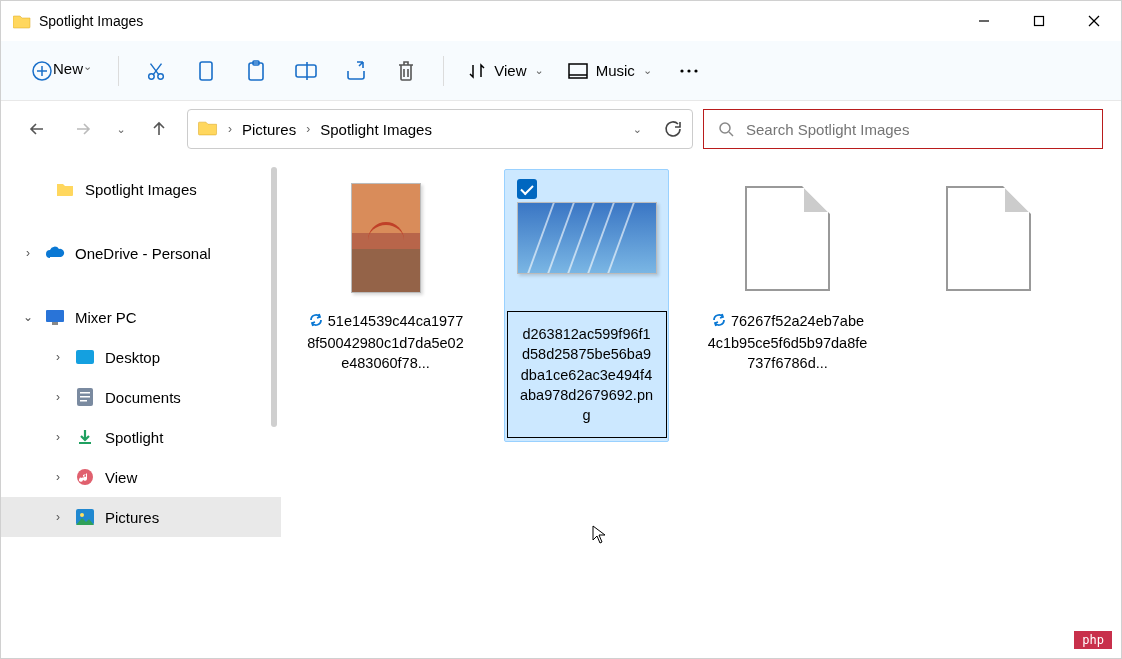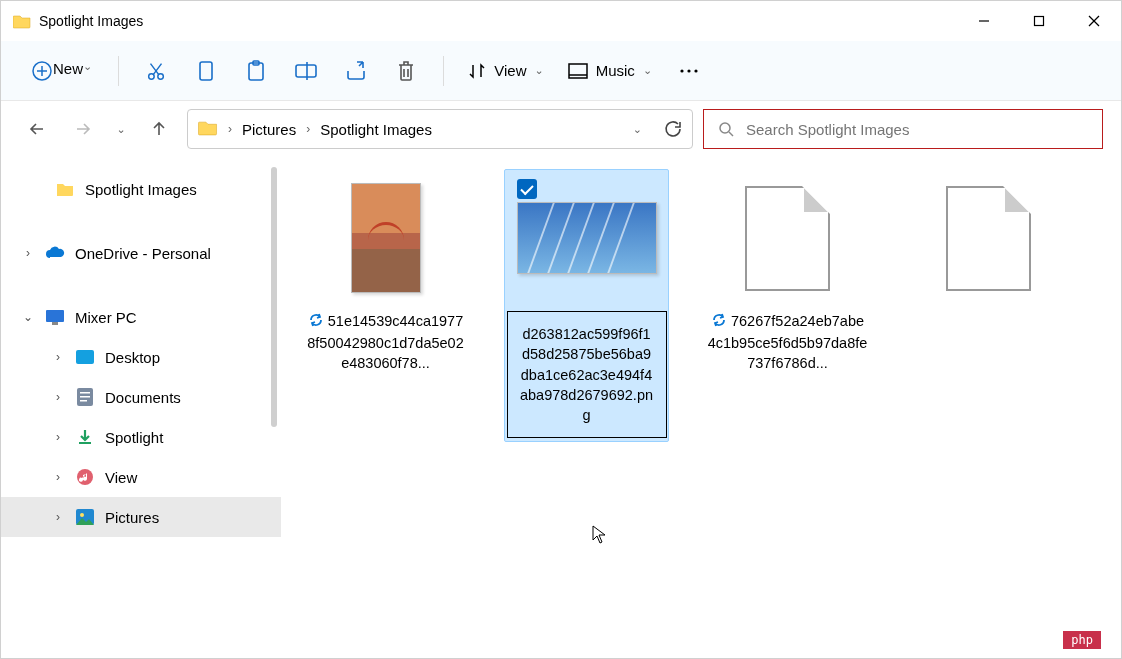--- a/index.html
+++ b/index.html
@@ -54,21 +54,21 @@
 .thumb-landscape::after { content:""; position:absolute; left:45%; top:0; width:2px; height:100%; background:#fff; box-shadow: -20px 0 0 #fff, -40px 0 0 #fff, 20px 0 0 #fff, 40px 0 0 #fff; transform: skewX(-20deg); opacity:0.6; }
 .thumb-file { width: 85px; height: 105px; border: 2px solid #999; background: #fff; position: relative; }
 .thumb-file::after { content: ""; position: absolute; top: -2px; right: -2px; width: 0; height: 0; border-style: solid; border-width: 0 28px 28px 0; border-color: transparent #fff transparent transparent; }
 .thumb-file::before { content: ""; position: absolute; top: 0; right: 0; width: 0; height: 0; border-style: solid; border-width: 24px 0 0 24px; border-color: transparent transparent transparent #ccc; }
 .check { position: absolute; top: 6px; left: 8px; width: 20px; height: 20px; background: #0067c0; border-radius: 3px; display: flex; align-items: center; justify-content: center; }
 .check::after { content: ""; width: 10px; height: 5px; border-left: 2px solid #fff; border-bottom: 2px solid #fff; transform: rotate(-45deg); margin-top: -2px; }
 .fname { font-size: 14.5px; text-align: center; line-height: 1.4; margin-top: 8px; width: 160px; word-break: break-all; position: relative; }
 .fname .sync { display: inline-block; vertical-align: middle; margin-right: 4px; }
 .fname.editing { border: 1px solid #000; padding: 12px; }
 .cursor-ptr { position: absolute; left: 592px; top: 525px; font-size: 16px; color: #000; }
-.watermark { position: absolute; right: 21px; bottom: 10px; background: #c8304b; color: #fff; font-size: 12px; padding: 2px 8px; font-family: monospace; }
+.watermark { position: absolute; right: 10px; bottom: 10px; background: #c8304b; color: #fff; font-size: 12px; padding: 2px 8px; font-family: monospace; }
 </style>
 </head>
 <body>
 
 <div class="titlebar">
   <span class="folder-ico">
     <svg width="18" height="15" viewBox="0 0 18 15">
         <path d="M1 2h6l2 2h8v9a1 1 0 0 1-1 1H1a1 1 0 0 1-1-1V3a1 1 0 0 1 1-1z" fill="#ffd75e" stroke="#d9a520" stroke-width="0.5"></path>
       </svg>
   </span>

